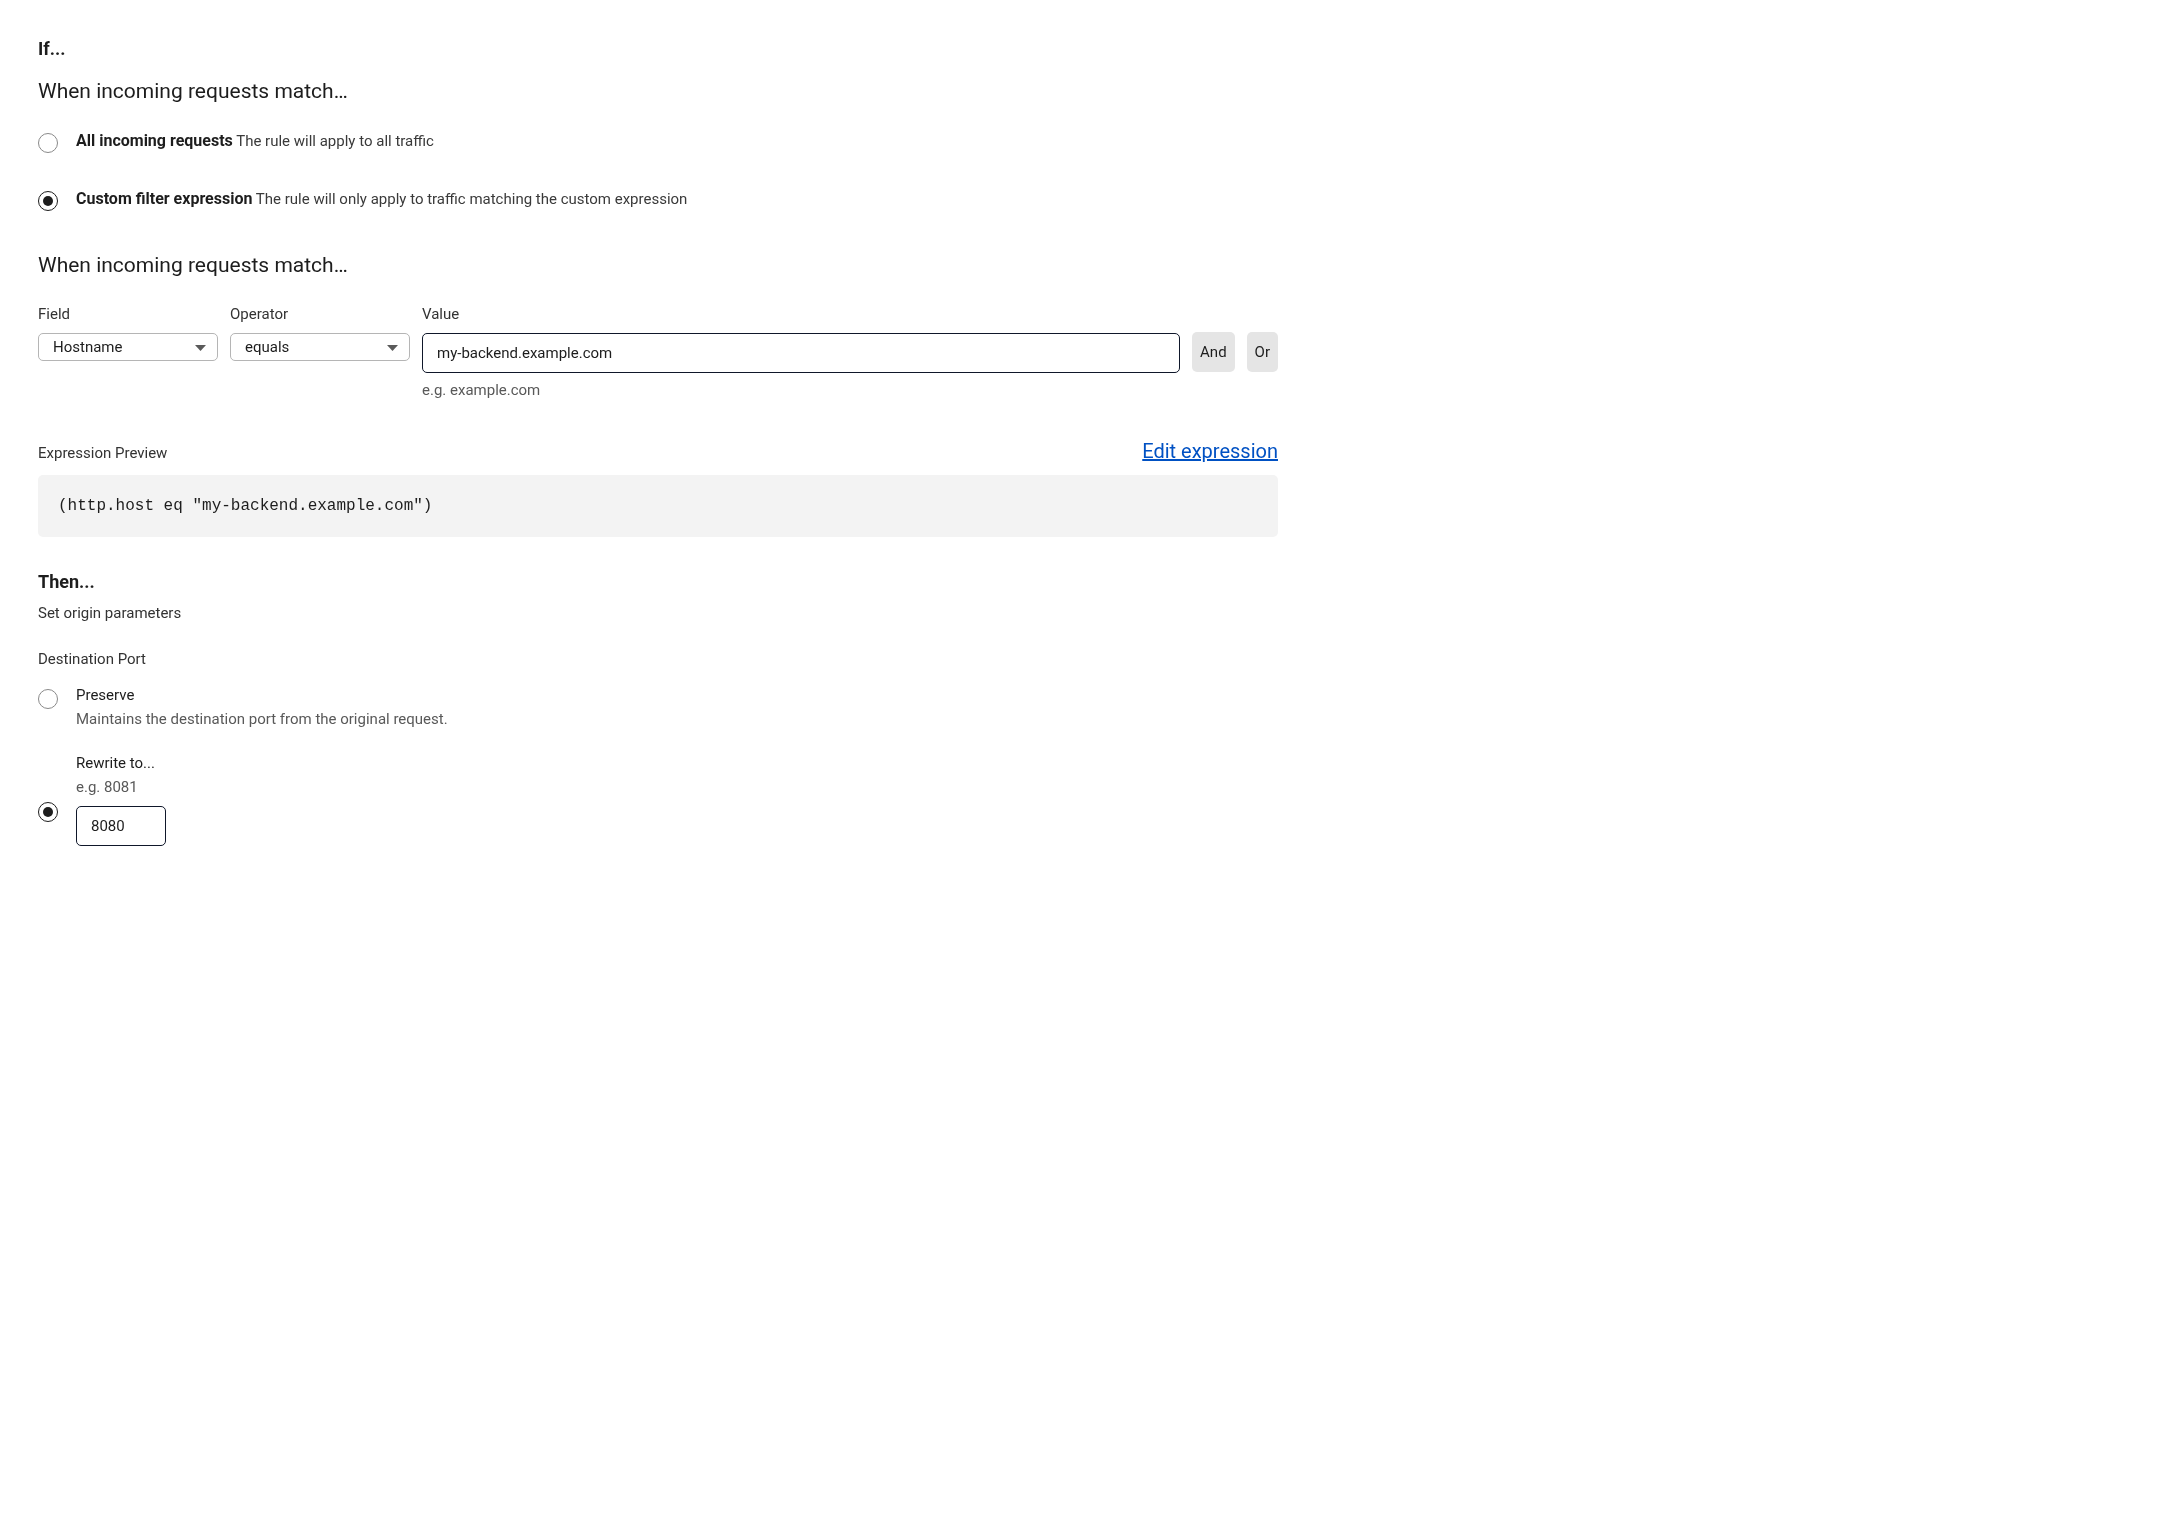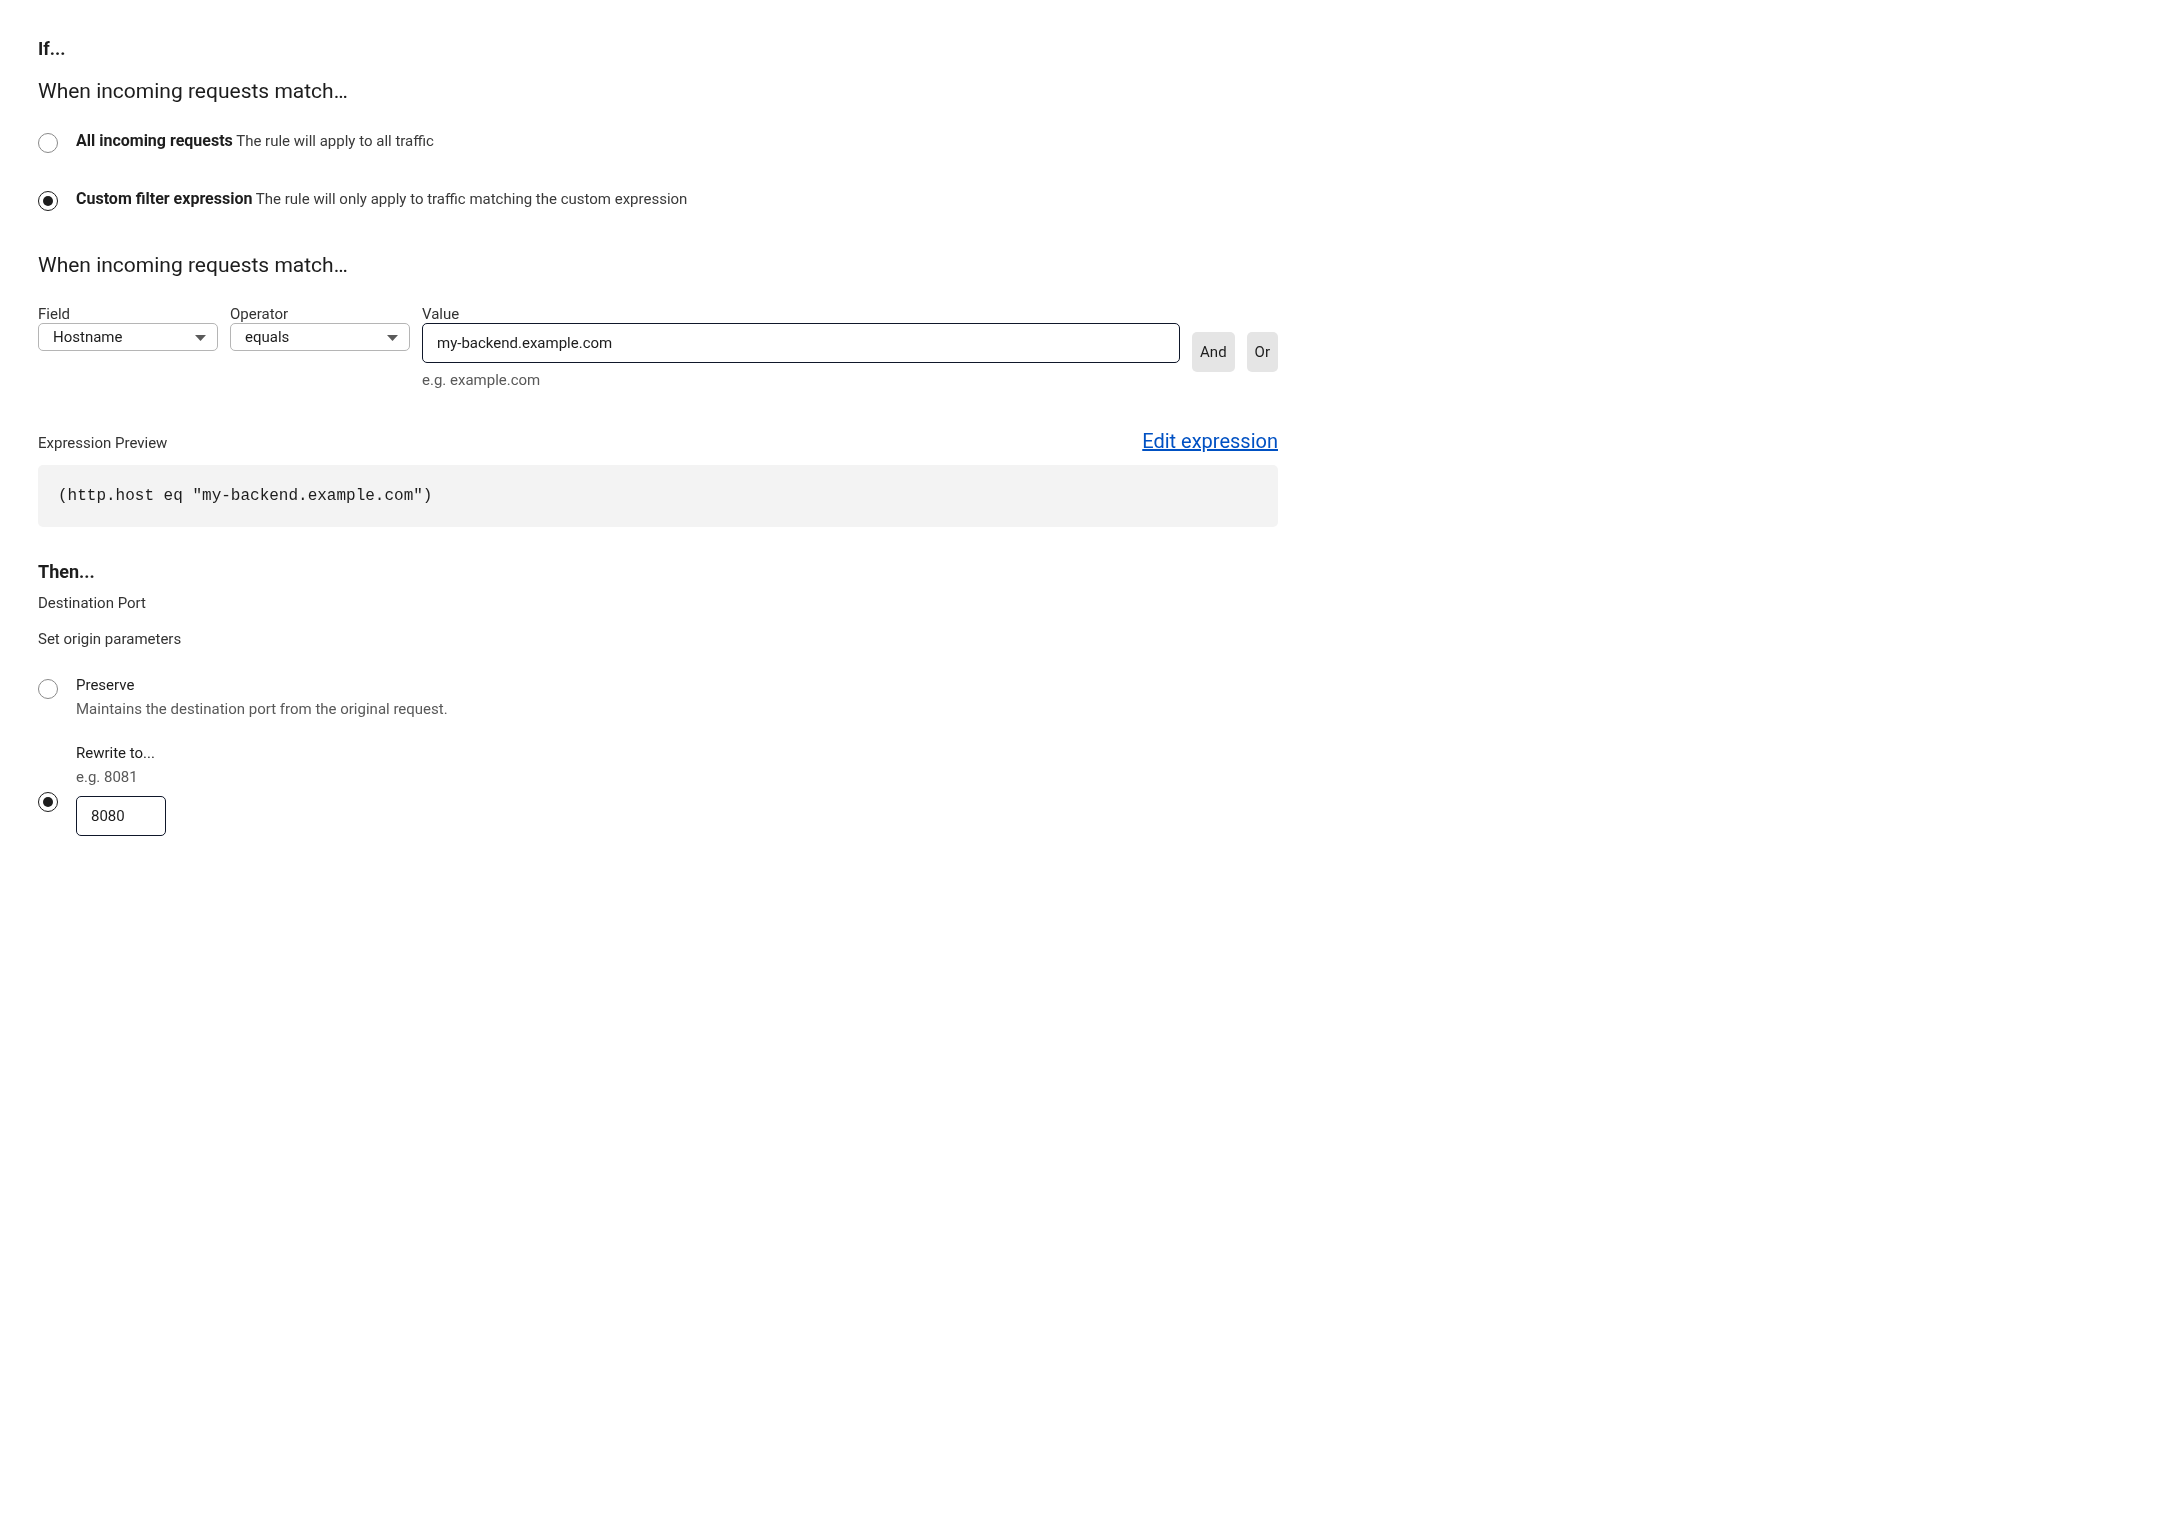--- a/index.html
+++ b/index.html
@@ -89,20 +89,21 @@
     .form-col {
       display: flex;
       flex-direction: column;
     }
     .col-field { width: 180px; }
     .col-operator { width: 180px; }
     .col-value { flex: 1; }
     .form-label {
       font-size: 15px;
       color: #333;
+      margin-bottom: 10px;
     }
     .select-wrap {
       position: relative;
     }
     .select-field {
       appearance: none;
       width: 100%;
       height: 28px;
       border: 1px solid #b5b5b5;
       border-radius: 5px;
@@ -276,23 +277,23 @@
     <button class="logic-btn">Or</button>
   </div>
 
   <div class="preview-header">
     <span class="preview-label">Expression Preview</span>
     <a class="edit-link">Edit expression</a>
   </div>
   <div class="code-block">(http.host eq "my-backend.example.com")</div>
 
   <h2 class="section-heading" style="margin-bottom:12px;">Then...</h2>
+  <div class="plain-text">Set origin parameters</div>
+
   <div class="plain-text" style="margin-bottom:18px;">Destination Port</div>
-
-  <div class="plain-text">Set origin parameters</div>
 
   <div class="dest-port-block">
     <label class="dest-option">
       <input type="radio" name="destport" class="radio-input" style="">
       <span class="dest-label-block">
         <div class="dest-title">Preserve</div>
         <div class="dest-desc">Maintains the destination port from the original request.</div>
       </span>
     </label>
     <label class="dest-option rewrite">

